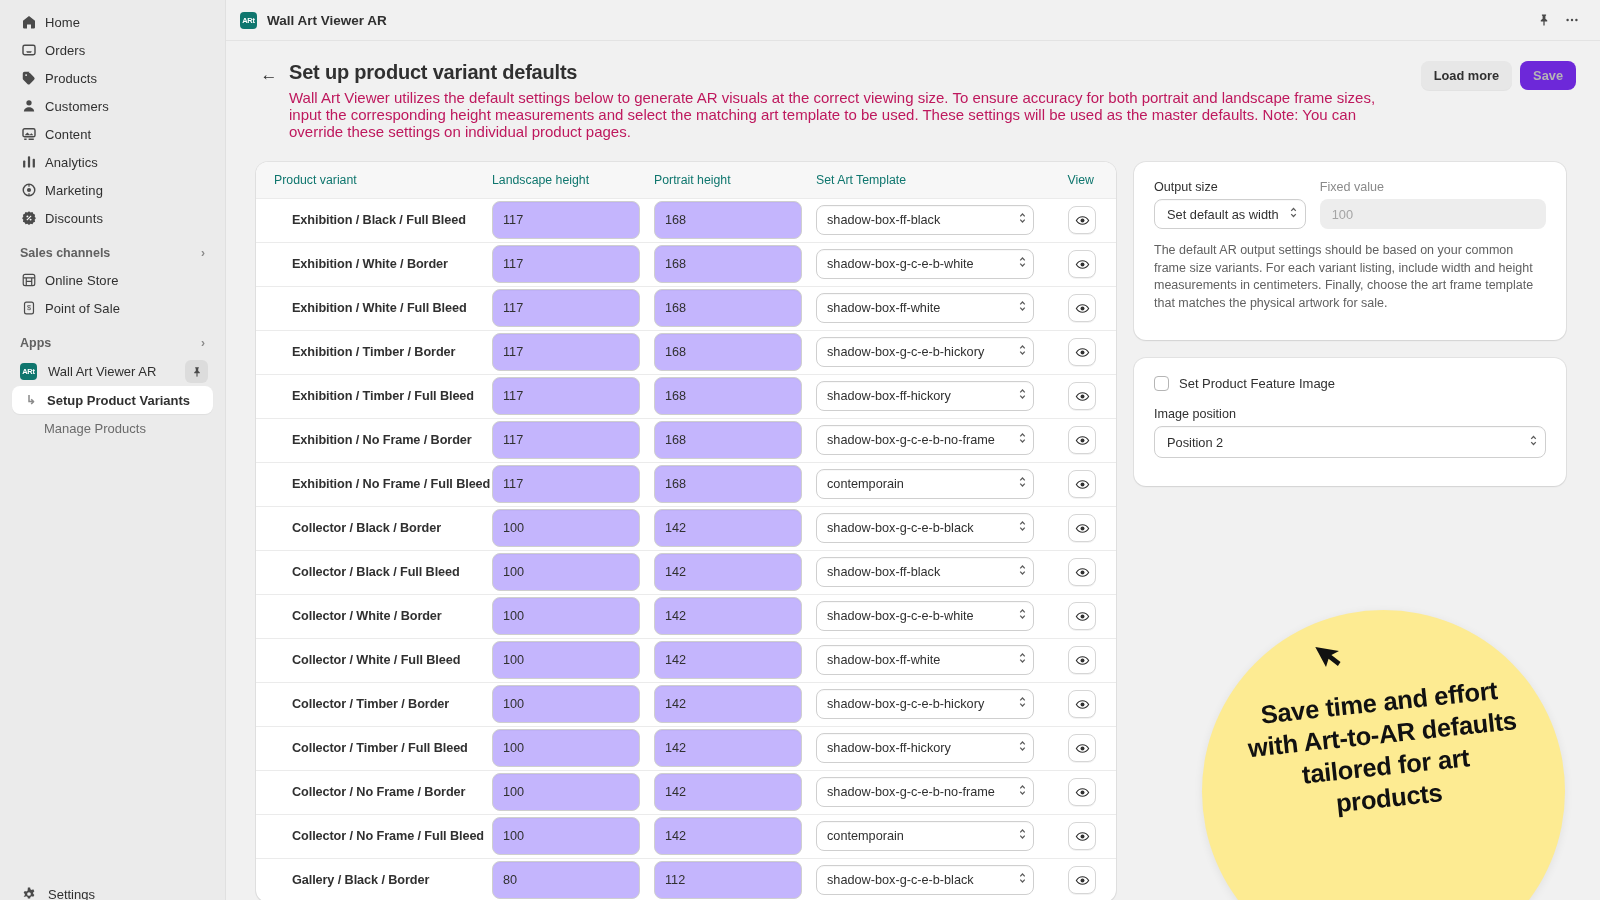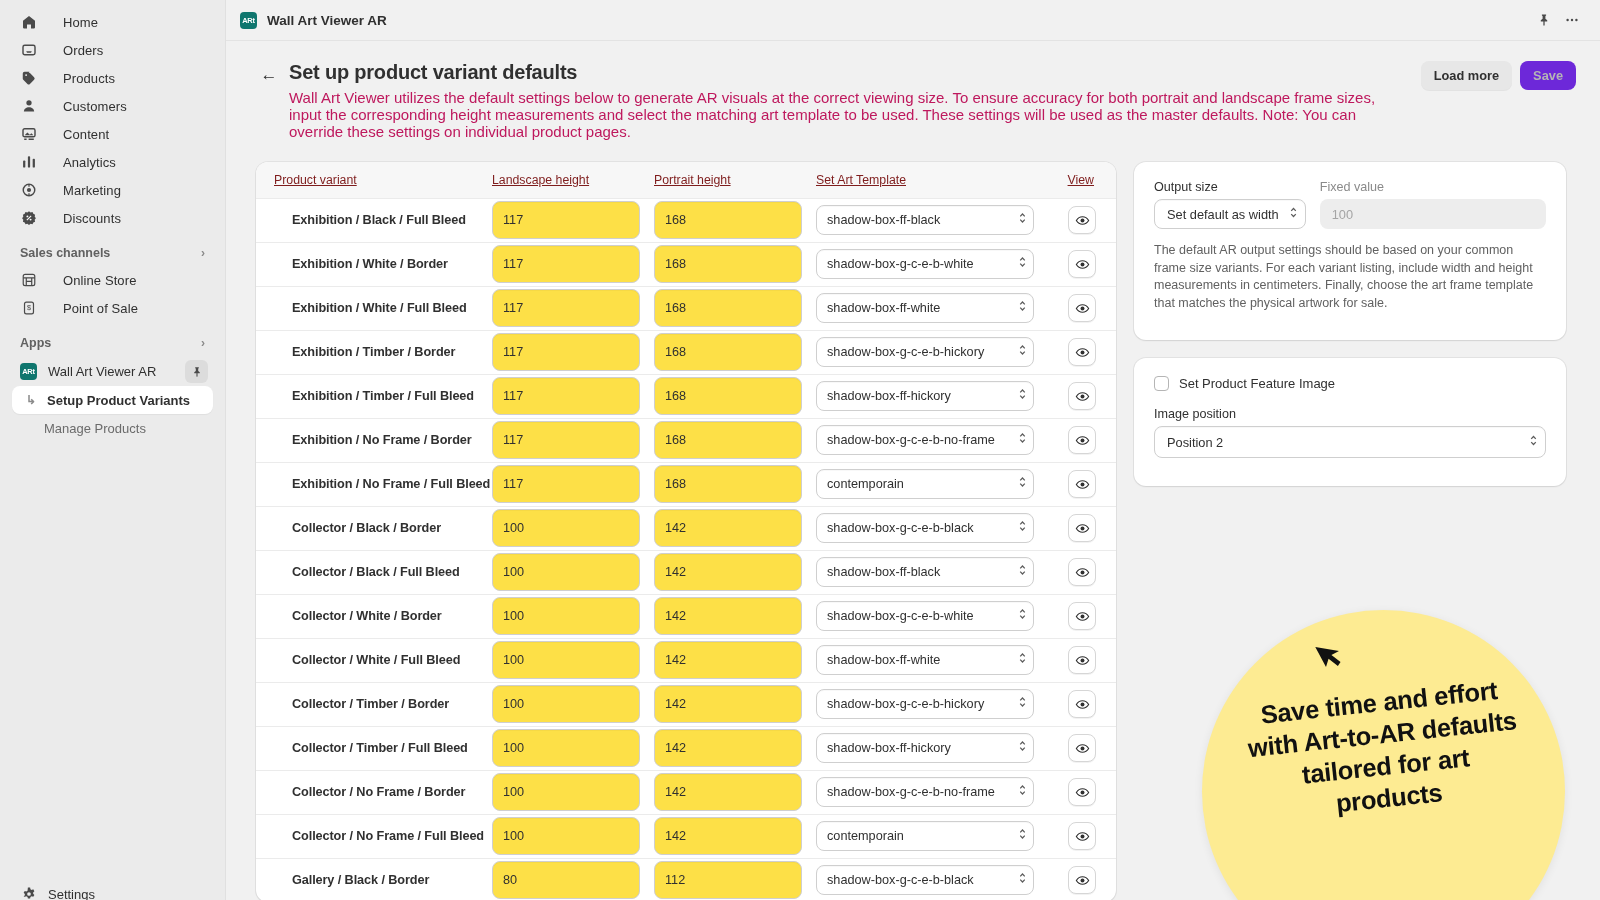--- a/index.html
+++ b/index.html
@@ -14,21 +14,21 @@
 
   
   .sidebar {
     width: 226px; height: 900px; flex: 0 0 226px;
     background: #ebebeb;
     padding: 8px 12px 0 12px;
     position: relative;
     border-right: 1px solid #e0e0e0;
   }
   .nav-item {
-    display: flex; align-items: center; gap: 26px;
+    display: flex; align-items: center; gap: 8px;
     height: 28px; padding: 0 8px; margin-bottom: 0px;
     border-radius: 8px; cursor: pointer;
     font-size: 13px; color: #303030; font-weight: 500;
     letter-spacing: .1px;
   }
   .nav-icon { width: 17px; height: 17px; display: flex; align-items: center; justify-content: center; flex: 0 0 17px; }
   .nav-icon svg { display: block; }
   .section-head {
     display: flex; align-items: center; justify-content: space-between;
     padding: 0 8px; height: 26px; margin-top: 8px;
@@ -101,35 +101,34 @@
 
   
   .card {
     background: #fff; border-radius: 12px;
     box-shadow: 0 0 0 1px rgba(0,0,0,.06), 0 1px 2px rgba(0,0,0,.07);
   }
   .table-card { width: 860px; flex: 0 0 860px; overflow: hidden; }
   table { border-collapse: collapse; width: 100%; table-layout: fixed; }
   thead th {
     background: #f7f7f7; text-align: left;
-    font-size: 12.3px; font-weight: 400; color: #7f1d1d;
+    font-size: 12.3px; font-weight: 400; color: #0f766e;
     padding: 10px 0 10px 0; height: 36px; vertical-align: middle;
     border-bottom: 1px solid #ebebeb;
-    text-decoration: underline;
   }
   .col-variant { width: 236px; padding-left: 18px !important; }
   .col-land { width: 162px; }
   .col-port { width: 162px; }
   .col-tpl { width: 226px; }
   .col-view { width: 74px; text-align: right !important; padding-right: 22px !important; }
   tbody td { padding: 0; border-bottom: 1px solid #ebebeb; height: 44px; vertical-align: middle; }
   tbody tr:last-child td { border-bottom: none; }
   .variant-name { font-size: 12.7px; font-weight: 700; color: #303030; padding-left: 18px; letter-spacing: -.1px; }
   .inp {
-    height: 30px; border: 1px solid #cfcfcf; border-radius: 8px; background: #fde047;
+    height: 30px; border: 1px solid #cfcfcf; border-radius: 8px; background: #c4b5fd;
     font-size: 12.7px; color: #303030; padding: 18px 10px; width: 148px;
     font-family: "Liberation Sans", sans-serif; outline: none;
     box-shadow: inset 0 1px 1px rgba(0,0,0,.03);
   }
   .sel-wrap { position: relative; width: 218px; }
   .sel {
     height: 30px; width: 218px; border: 1px solid #cfcfcf; border-radius: 8px; background: #fff;
     font-size: 12.7px; color: #303030; padding: 0 24px 0 10px;
     display: flex; align-items: center; cursor: pointer;
     white-space: nowrap; overflow: hidden;

